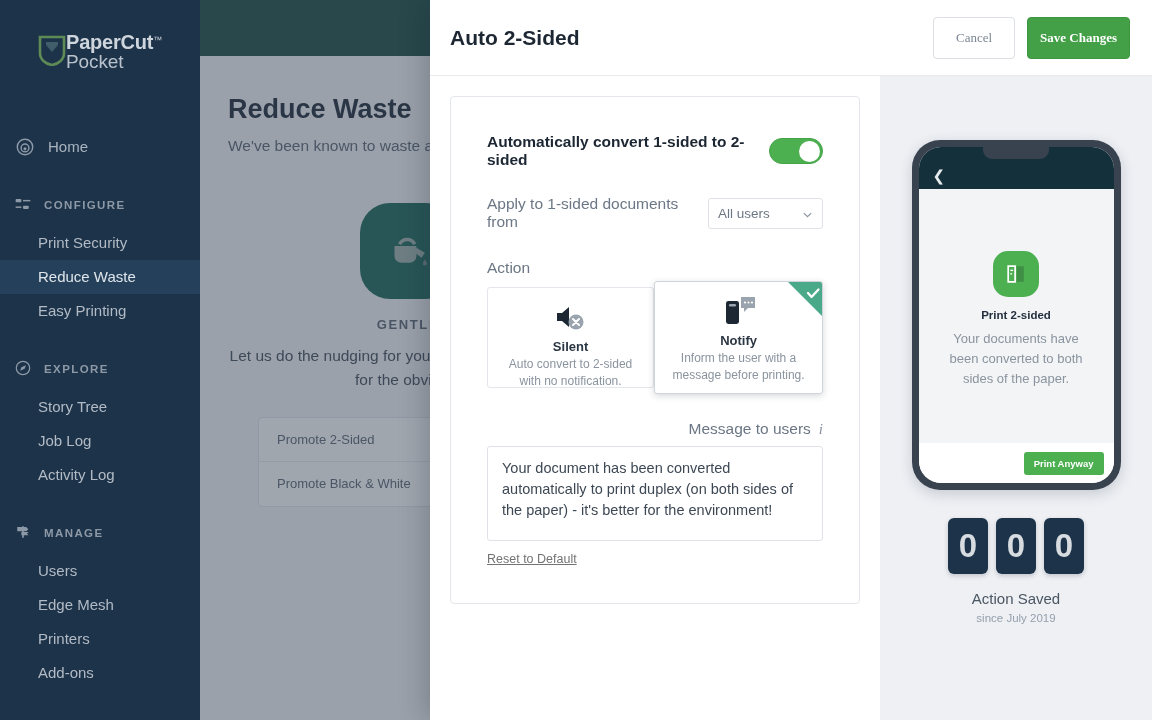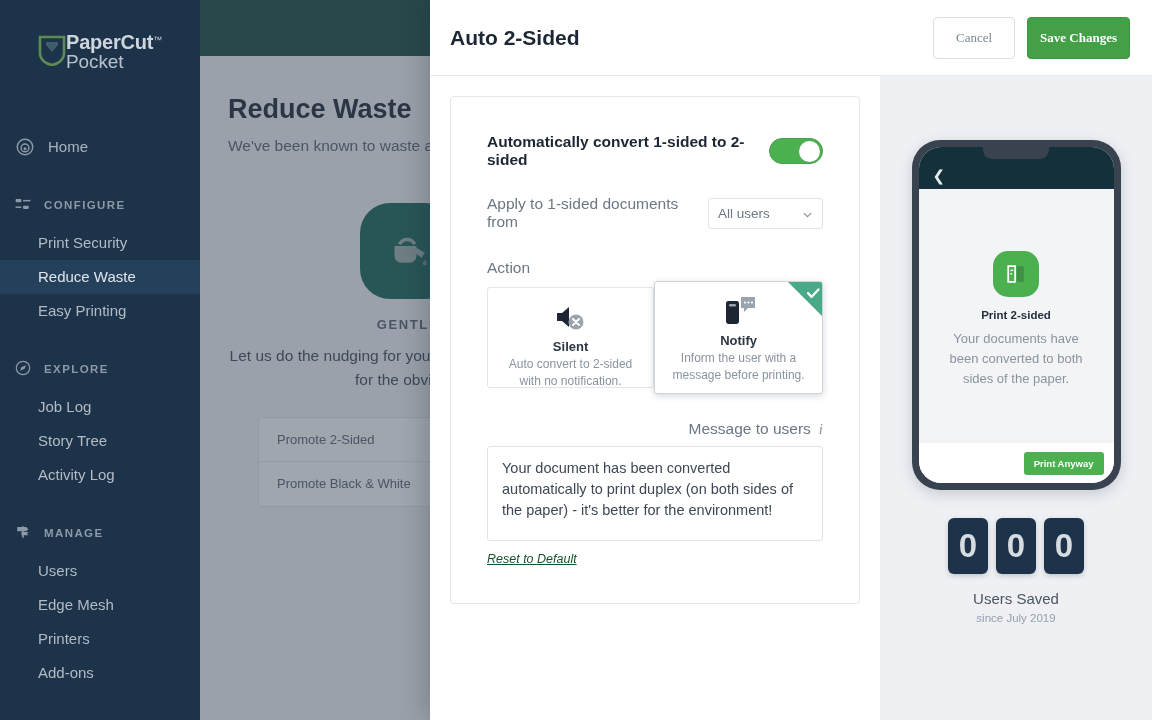--- a/index.html
+++ b/index.html
@@ -152,22 +152,22 @@
   .msg-label-row { margin-top: 26px; display: flex; align-items: center; gap: 8px; justify-content: flex-end; }
   .msg-label { font-size: 15.5px; color: #6b7784; }
   .info-i { font-family: "Liberation Serif", serif; font-style: italic; font-size: 15px; color: #8a949f; }
   .textarea {
     margin-top: 8px; width: 100%; height: 95px; border: 1px solid #dfe2e6;
     border-radius: 3px; padding: 11px 14px; font-size: 14.5px; color: #3d4854;
     line-height: 1.45; resize: none; font-family: "Liberation Sans", sans-serif;
     background: #fff;
   }
   .reset-link {
-    margin-top: 7px; font-size: 12.5px; color: #14532d;
-    text-decoration: underline; cursor: pointer; display: inline-block; font-style: italic;
+    margin-top: 7px; font-size: 12.5px; color: #737373;
+    text-decoration: underline; cursor: pointer; display: inline-block;
   }
 
   
   .phone {
     width: 209px; height: 350px; border-radius: 28px; background: #39434f;
     padding: 7px; box-shadow: 0 4px 14px rgba(40,50,65,0.2);
   }
   .phone-screen {
     width: 100%; height: 100%; border-radius: 22px; overflow: hidden;
     background: #fff; display: flex; flex-direction: column; position: relative;
@@ -271,24 +271,24 @@
           <span class="ico">
             <svg viewBox="0 0 22 22" width="18" height="18">
               <circle cx="11" cy="11" r="8.2" fill="none" stroke="#8d99a7" stroke-width="1.5"></circle>
               <path d="M14.5 7.5 L9 10 L7.5 14.5 L13 12 Z" fill="#8d99a7"></path>
             </svg>
           </span>
           <span>EXPLORE</span>
         </div>
         <div class="nav-group">
           <div class="nav-link">
+              <span>Story Tree</span>
+            </div>
+          <div class="nav-link">
               <span>Job Log</span>
-            </div>
-          <div class="nav-link">
-              <span>Story Tree</span>
             </div>
           <div class="nav-link">
               <span>Activity Log</span>
             </div>
         </div>
 
         <div class="nav-section">
           <span class="ico">
             <svg viewBox="0 0 22 22" width="18" height="18">
               <rect x="10" y="4" width="2" height="14" fill="#8d99a7"></rect>
@@ -448,18 +448,18 @@
               <button class="print-anyway">Print Anyway</button>
             </div>
           </div>
         </div>
 
         <div class="counter">
           <div class="digit">0</div>
           <div class="digit">0</div>
           <div class="digit">0</div>
         </div>
-        <div class="counter-label">Users Saved</div>
+        <div class="counter-label">Action Saved</div>
         <div class="counter-sub">since July 2019</div>
       </div>
     </div>
   </div>
 </div>
 
 </body></html>

